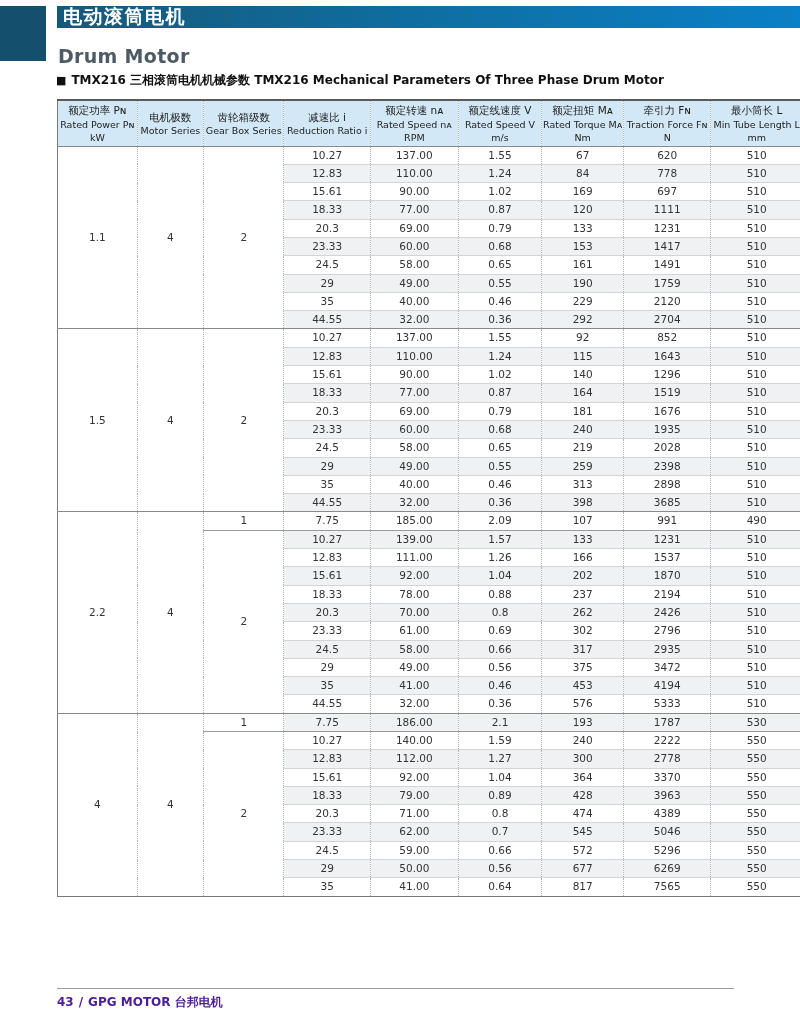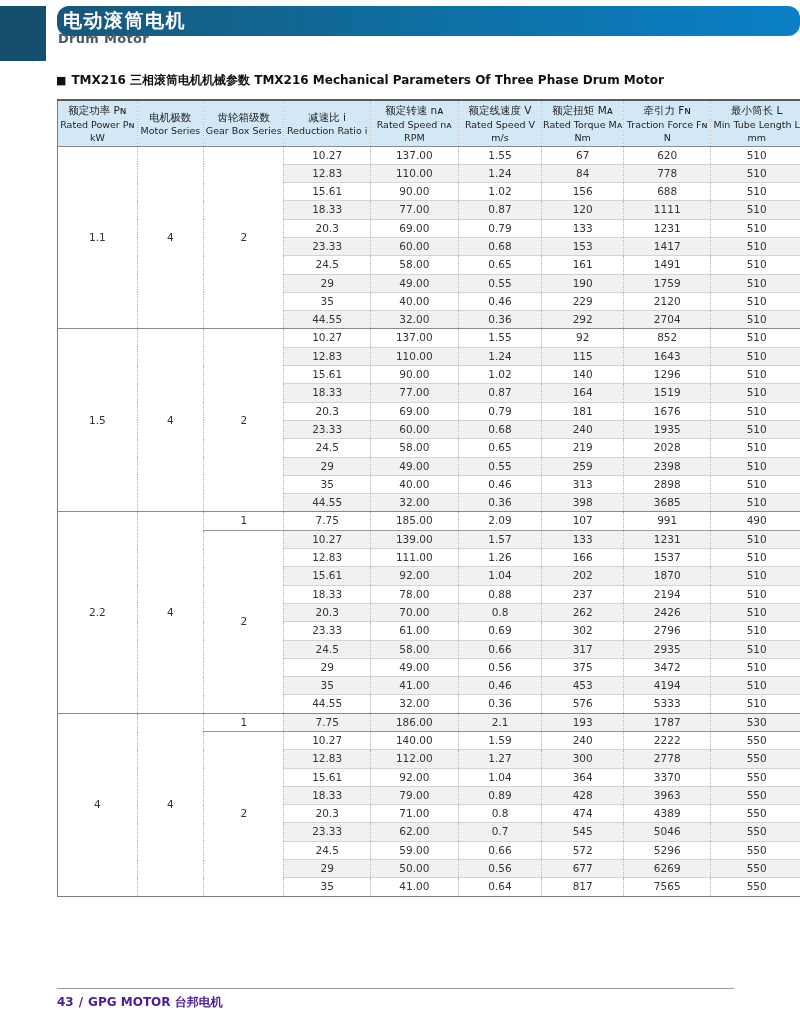--- a/index.html
+++ b/index.html
@@ -3,26 +3,26 @@
 <meta charset="utf-8">
 <style>
   html,body { margin:0; padding:0; }
   body {
     width:800px; height:1011px; background:#ffffff; position:relative;
     font-family:"DejaVu Sans","Liberation Sans",sans-serif;
     -webkit-font-smoothing:antialiased;
   }
   .side-block { position:absolute; left:0; top:6px; width:46px; height:55px; background:#14506e; }
   .banner {
-    position:absolute; left:57px; top:6px; width:743px; height:30px;
+    position:absolute; left:57px; top:6px; width:743px; height:22px;
     background:linear-gradient(90deg,#17587a 0%,#0f6d9e 45%,#0a80c8 100%);
-    display:flex; align-items:center;border-radius:12px;
+    display:flex; align-items:center;
   }
   .banner-title { color:#ffffff; font-weight:bold; font-size:19px; padding-left:6px; letter-spacing:1.5px; }
-  .subtitle { position:absolute; left:58px; top:31px; font-size:13px; font-weight:bold; color:#4e5a64; letter-spacing:0.3px; }
+  .subtitle { position:absolute; left:58px; top:45px; font-size:19px; font-weight:bold; color:#4e5a64; letter-spacing:0.3px; }
   .section { position:absolute; left:56px; top:72px; font-size:12px; font-weight:bold; color:#101010; white-space:nowrap;text-align:center; }
   .section .bullet { margin-right:5px; font-size:11px; }
   .table-wrap { position:absolute; left:57px; top:99px; }
   table { border-collapse:collapse; table-layout:fixed; width:746px; border:1px solid #7a7a7a; border-top:2px solid #5a5a5a; }
   th, td { text-align:center; vertical-align:middle; overflow:hidden; }
   thead th { background:#d3e8f6; font-weight:normal; color:#222; padding:3px 0 2px; }
   .th-cn { font-size:10.5px; line-height:13.5px; }
   .th-en { font-size:9.5px; line-height:13px; }
   .th-unit { font-size:9.5px; line-height:13px; }
   tbody td { font-size:10.5px; color:#333; height:17.3px; line-height:17.3px; padding:0; background:#ffffff; border-top:1px solid #d4d4d4; }
@@ -122,22 +122,22 @@
             <td class="c4 bl data">110.00</td>
             <td class="c5 bl data">1.24</td>
             <td class="c6 bl data">84</td>
             <td class="c7 bl data">778</td>
             <td class="c8 bl data">510</td>
           </tr>
           <tr class="odd">
             <td class="c3 bl data">15.61</td>
             <td class="c4 bl data">90.00</td>
             <td class="c5 bl data">1.02</td>
-            <td class="c6 bl data">156</td>
-            <td class="c7 bl data">688</td>
+            <td class="c6 bl data">169</td>
+            <td class="c7 bl data">697</td>
             <td class="c8 bl data">510</td>
           </tr>
           <tr class="even">
             <td class="c3 bl data">18.33</td>
             <td class="c4 bl data">77.00</td>
             <td class="c5 bl data">0.87</td>
             <td class="c6 bl data">120</td>
             <td class="c7 bl data">1111</td>
             <td class="c8 bl data">510</td>
           </tr>

